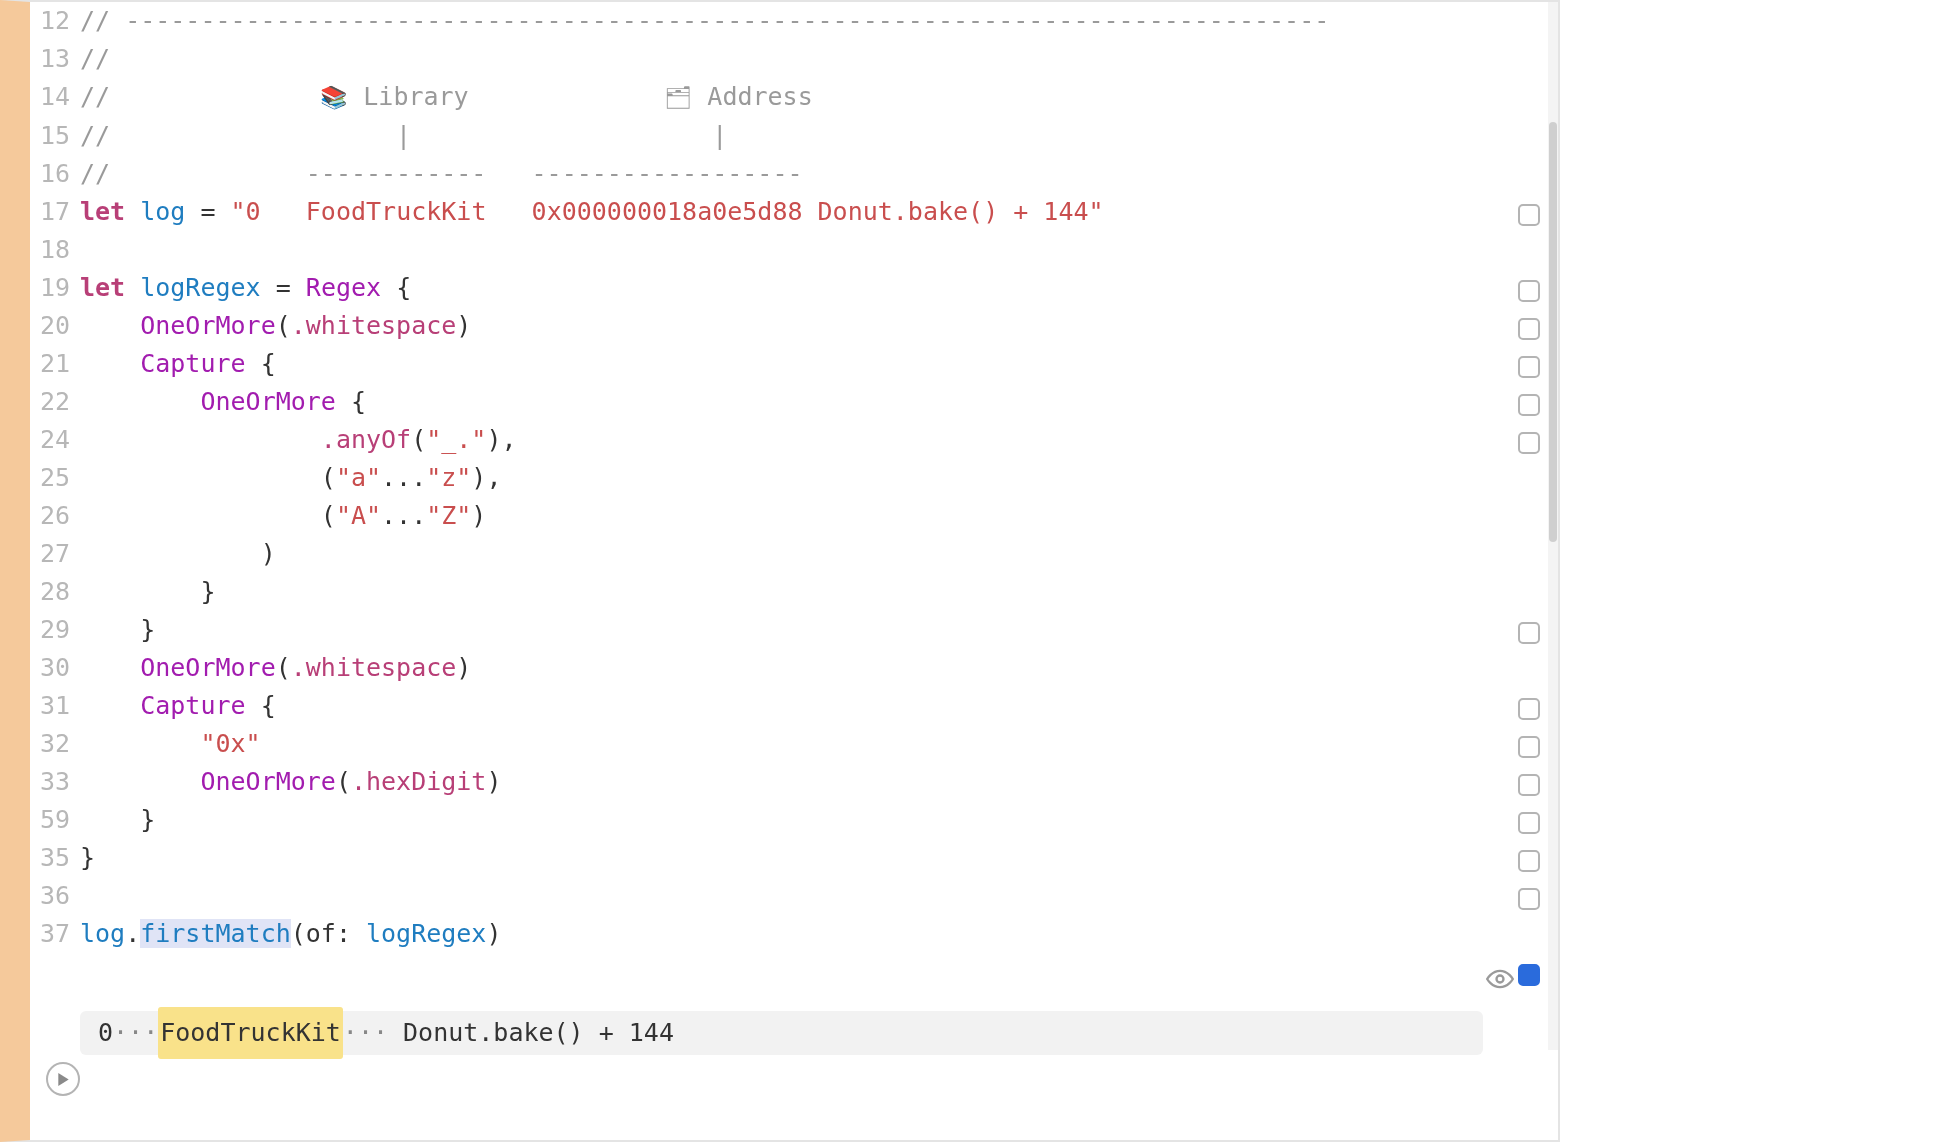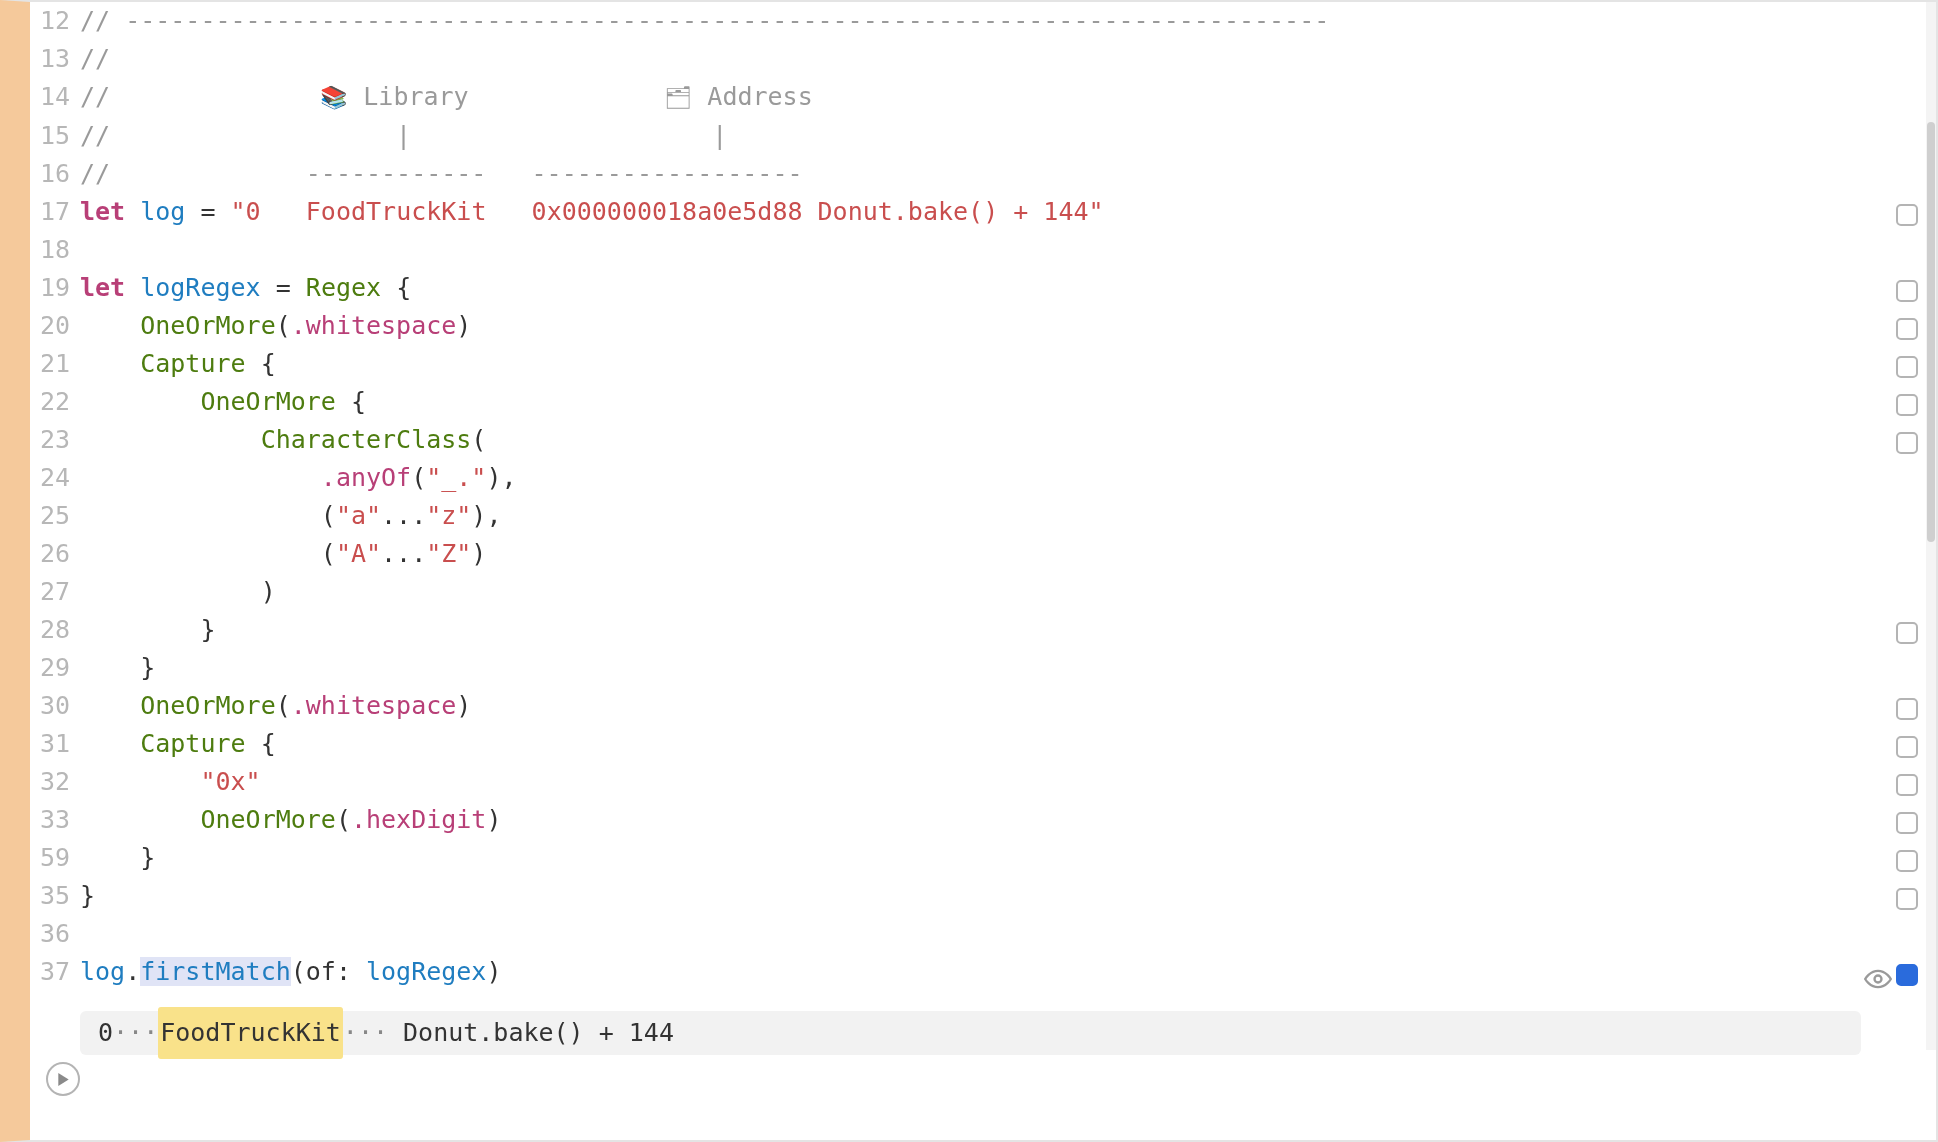--- a/index.html
+++ b/index.html
@@ -6,21 +6,21 @@
   html, body {
     width:1938px; height:1142px;
     background:#ffffff;
     font-family:"SF Mono", Menlo, Consolas, monospace;
     font-size:25px; line-height:38px;
     color:#333;
     overflow:hidden;
   }
   .frame {
     position:relative;
-    width:1938px; height:1142px;
+    width:1560px; height:1142px;
     background:#ffffff;
     border:2px solid #e4e4e4;
     border-left:30px solid #f5c99b; 
   }
   .editor {
     position:absolute;
     left:0; right:45px; top:0; bottom:95px;
     overflow:hidden;
   }
   .row {
@@ -33,21 +33,21 @@
     text-align:right;
     padding-right:10px;
     color:#b7b7b7;
     user-select:none;
     flex-shrink:0;
   }
   .code { flex:1; }
   .comment   { color:#9a9a9a; }
   .kw        { color:#b83f77; font-weight:600; }
   .ident     { color:#1f7dc0; }
-  .type      { color:#4d7c0f; }
+  .type      { color:#a21caf; }
   .funcpart  { color:#1f7dc0; }
   .member    { color:#b83f77; }
   .string    { color:#c94e4e; }
   .highlight-method { background:#e0e4f6; border-radius:0; }
   
   .result-row {
     position:absolute;
     left:50px; right:75px; top:1009px; height:44px;
     background:#f2f2f2;
     border-radius:6px;
@@ -138,22 +138,20 @@
 
     <div class="row"><div class="gutter">20</div>
       <div class="code">    <span class="type">OneOrMore</span><span>(</span><span class="member">.whitespace</span><span>)</span></div></div>
 
     <div class="row"><div class="gutter">21</div>
       <div class="code">    <span class="type">Capture</span> <span>{</span></div></div>
 
     <div class="row"><div class="gutter">22</div>
       <div class="code">        <span class="type">OneOrMore</span> <span>{</span></div></div>
 
-    <div class="row"><div class="gutter">23</div>
-      <div class="code">            <span class="type">CharacterClass</span><span>(</span></div></div>
 
     <div class="row"><div class="gutter">24</div>
       <div class="code">                <span class="member">.anyOf</span><span>(</span><span class="string">"_."</span><span>),</span></div></div>
 
     <div class="row"><div class="gutter">25</div>
       <div class="code">                <span>(</span><span class="string">"a"</span><span>...</span><span class="string">"z"</span><span>),</span></div></div>
 
     <div class="row"><div class="gutter">26</div>
       <div class="code">                <span>(</span><span class="string">"A"</span><span>...</span><span class="string">"Z"</span><span>)</span></div></div>
 

